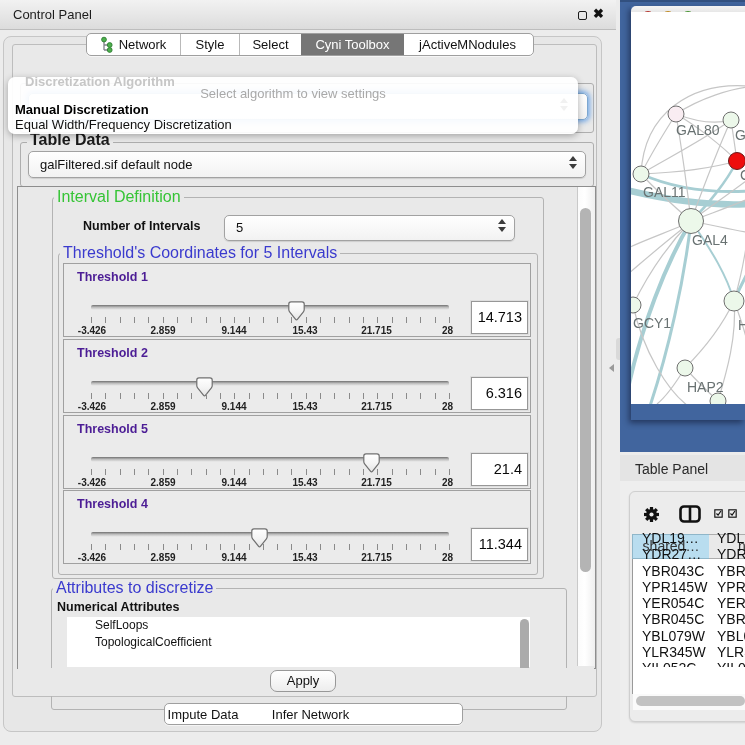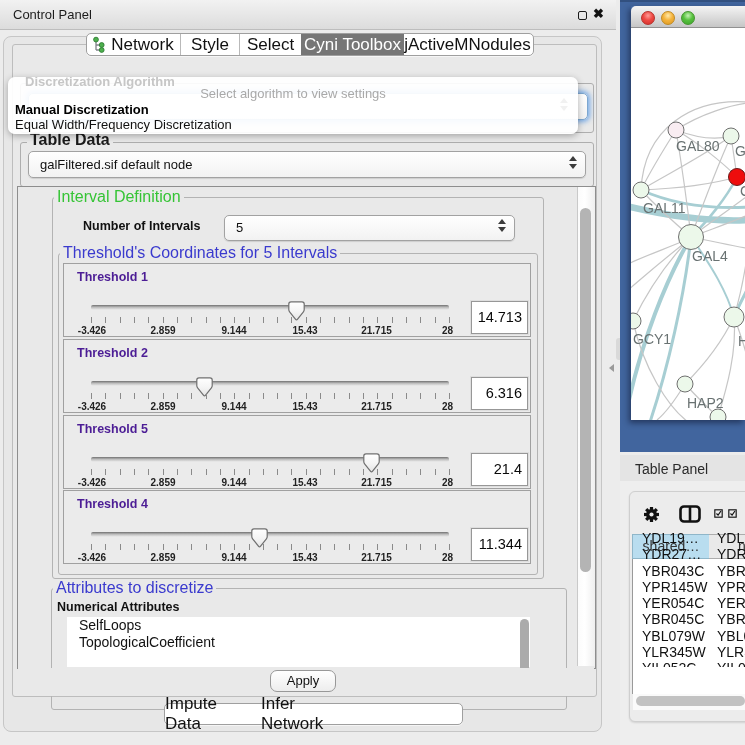--- a/index.html
+++ b/index.html
@@ -18,24 +18,24 @@
 .tlabel{position:absolute;left:13px;top:6px;font-size:12.5px;font-weight:bold;color:#4c1d95;}
 .track{position:absolute;left:27px;top:41px;width:358px;height:5px;background:linear-gradient(#707070,#bcbcbc 45%,#eeeeee);border-radius:2px;}
 .ticks{position:absolute;left:27px;top:53px;width:359px;height:6px;
   background:repeating-linear-gradient(90deg,#8a8a8a 0,#8a8a8a 1px,transparent 1px,transparent 14.32px);}
 .tick-label{position:absolute;top:61px;font-size:10px;font-weight:bold;color:#222;transform:translateX(-50%);}
 .vbox{position:absolute;left:407px;top:37px;width:50px;height:31px;background:#fff;border:1px solid #979797;
   box-shadow:0 0 0 1px #dedede;font-size:14.5px;color:#090909;text-align:right;line-height:31px;padding-right:5px;}
 .thumb{position:absolute;top:37px;}
 .tabbar{position:absolute;background:#fff;border:1px solid #9f9f9f;border-radius:5px;display:flex;
   box-shadow:0 1px 0 rgba(255,255,255,0.6);}
-.tab{font-size:17px;color:#111;display:flex;align-items:center;justify-content:center;position:relative;}
+.tab{font-size:13px;color:#111;display:flex;align-items:center;justify-content:center;position:relative;}
 .tab.sep{border-left:1px solid #b9b9b9;}
 .tab.sel{background:#767676;color:#fff;}
-.listitem{font-size:14px;color:#111;padding-left:12px;height:17.4px;line-height:17.4px;}
+.listitem{font-size:12px;color:#111;padding-left:12px;height:17.4px;line-height:17.4px;margin-left:16px;}
 </style></head><body>
 
 <div class="abs" style="left:0;top:0;width:616px;height:29px;
   background:linear-gradient(#f2f2f2,#dcdcdc);border-bottom:1px solid #bdbdbd;"></div>
 <div class="abs" style="left:13px;top:7px;font-size:13px;color:#1c1c1c;">Control Panel</div>
 <div class="abs" style="left:578px;top:11px;width:7px;height:7px;border:1.8px solid #1a1a1a;border-radius:2px;"></div>
 <div class="abs" style="left:593px;top:6px;font-size:13px;font-weight:bold;color:#111;">✖</div>
 
 <div class="abs" style="left:3px;top:36px;width:597px;height:694px;background:#e7e7e7;
   border:1px solid #c6c6c6;border-radius:8px;"></div>
@@ -209,21 +209,21 @@
 
 <div class="abs" style="left:631px;top:6px;width:114px;height:414px;box-shadow:-2px 3px 6px rgba(0,0,20,0.45);"></div>
 <div class="abs" style="left:631px;top:6px;width:114px;height:21px;border-radius:5px 0 0 0;
   background:linear-gradient(#f4f4f4,#c6c6c6);border-bottom:1px solid #919191;"></div>
 <div class="abs" style="left:641px;top:11px;width:12px;height:12px;border-radius:50%;
   background:radial-gradient(circle at 50% 30%, #ff9a96 0%, #ee4a44 45%, #d22d28 100%);border:0.5px solid #b5322c;"></div>
 <div class="abs" style="left:661px;top:11px;width:12px;height:12px;border-radius:50%;
   background:radial-gradient(circle at 50% 30%, #ffe9a8 0%, #f4b33c 45%, #dd9820 100%);border:0.5px solid #c08a22;"></div>
 <div class="abs" style="left:681px;top:11px;width:12px;height:12px;border-radius:50%;
   background:radial-gradient(circle at 50% 30%, #c4f1b2 0%, #57c13e 45%, #3da32c 100%);border:0.5px solid #45942f;"></div>
-<div class="abs" style="left:631px;top:28px;width:114px;height:392px;background:#ffffff;overflow:hidden;">
+<div class="abs" style="left:631px;top:12px;width:114px;height:392px;background:#ffffff;overflow:hidden;">
 
 <svg width="114" height="392" viewBox="-1 0 114 392" style="position:absolute;left:0;top:0;">
 <g fill="none">
 
   <path d="M-6,178 C35,188 80,194 118,192" stroke="#a7ced3" stroke-width="6.5"></path>
   <path d="M9,162 C45,178 85,181 118,179" stroke="#a7ced3" stroke-width="3"></path>
   <path d="M59,209 C75,194 95,169 105,149" stroke="#a7ced3" stroke-width="2.5"></path>
   <path d="M59,209 C32,255 10,315 -3,372" stroke="#a7ced3" stroke-width="4"></path>
   <path d="M59,209 C52,270 36,340 18,394" stroke="#a7ced3" stroke-width="3"></path>
   <path d="M59,209 C80,239 95,264 102,289" stroke="#a7ced3" stroke-width="2"></path>

